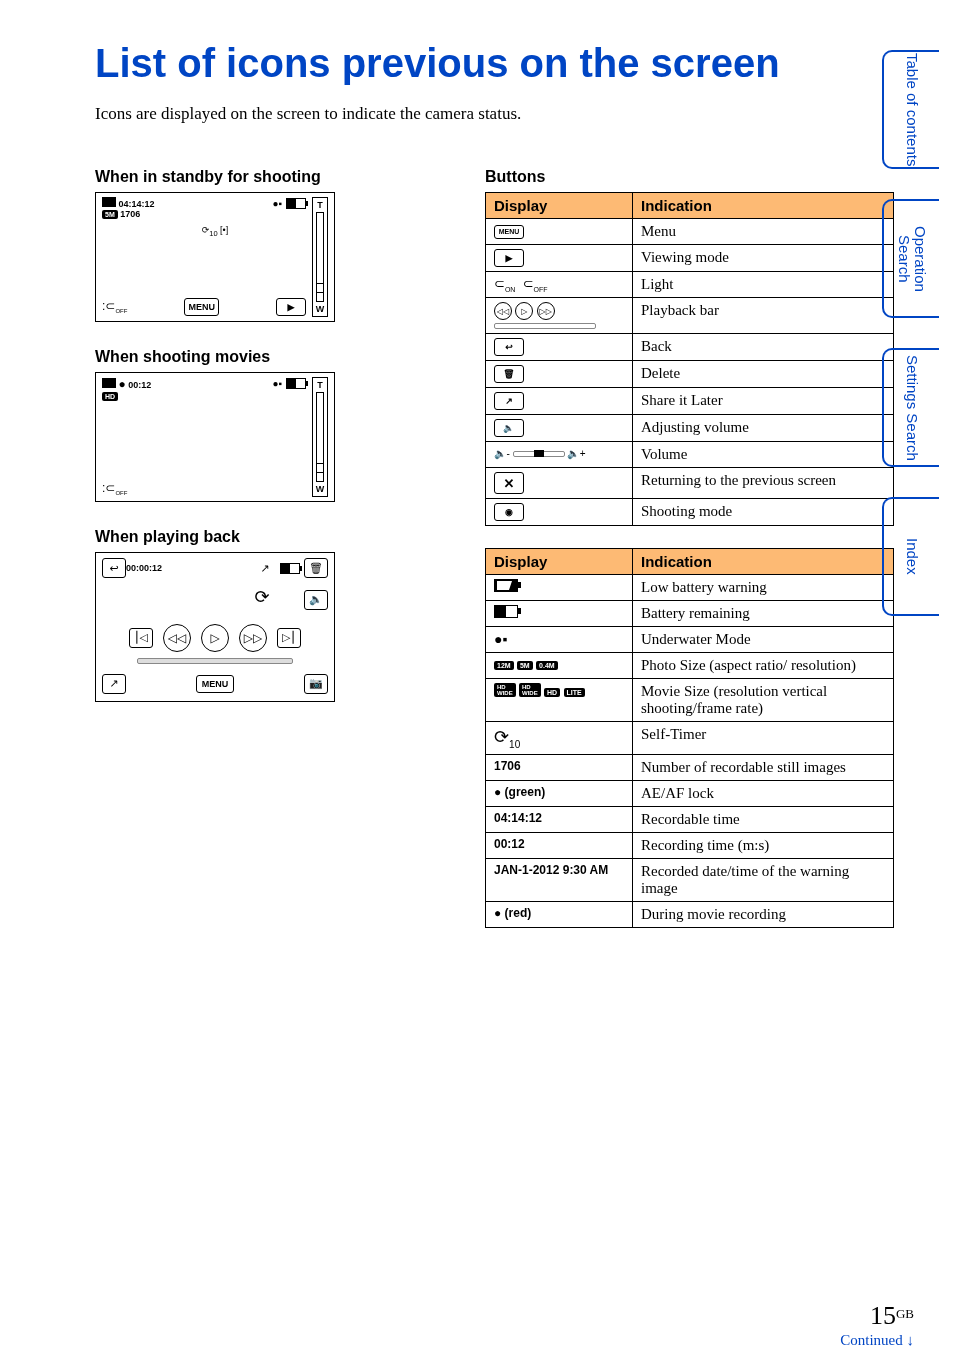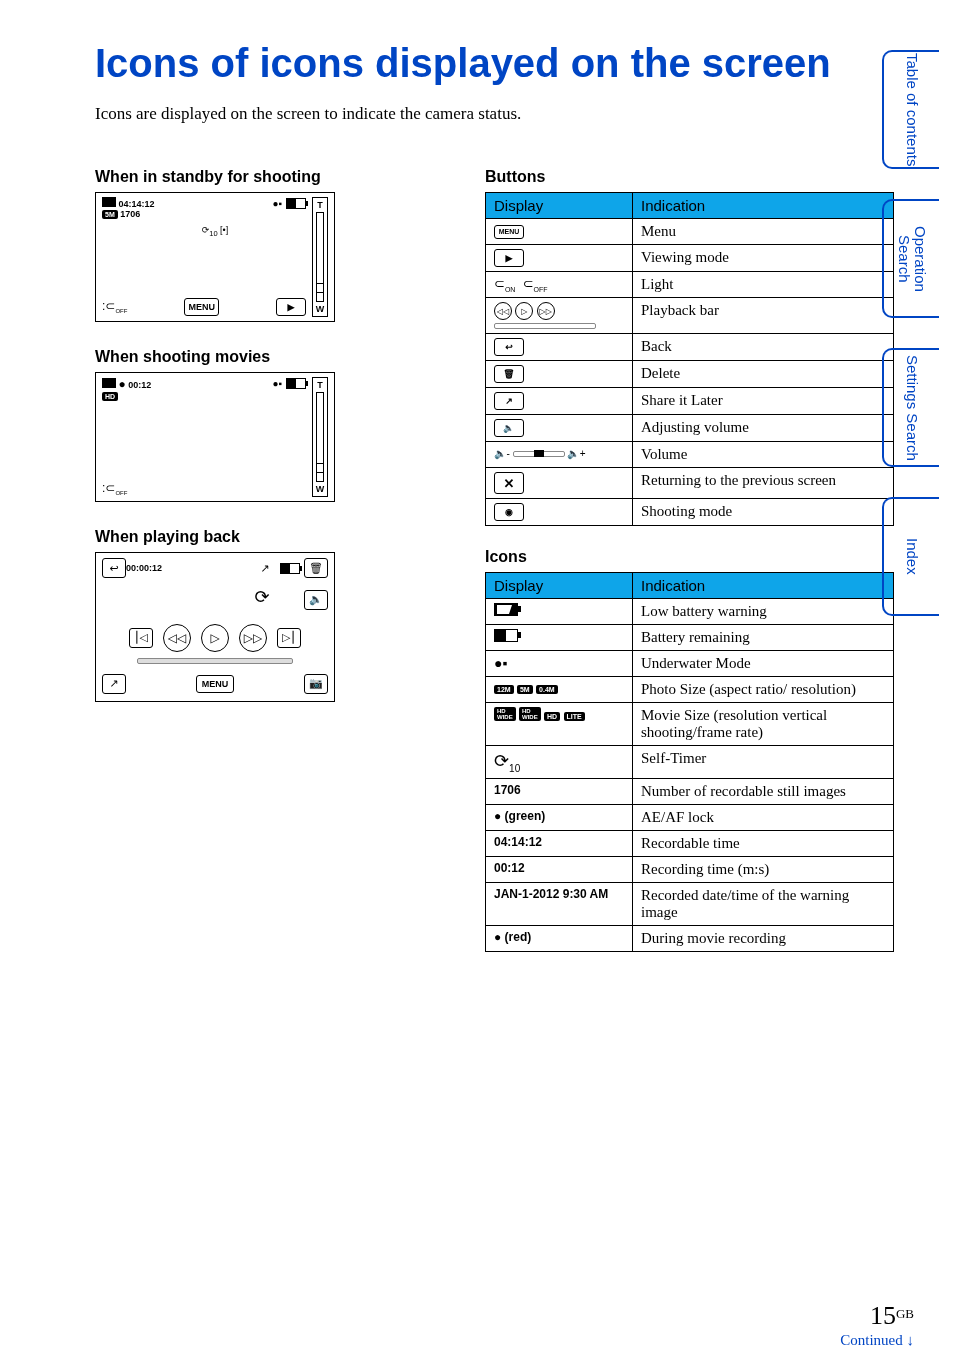--- a/index.html
+++ b/index.html
@@ -111,23 +111,23 @@
     margin-bottom: 22px;
   }
   table.info th, table.info td {
     border: 1px solid #000;
     padding: 4px 8px;
     text-align: left;
     font-size: 15px;
     vertical-align: top;
   }
   table.info th {
-    background: #0ea5e9;
+    background: #fdba74;
     font-family: Arial, Helvetica, sans-serif;
-    font-weight: normal;
+    font-weight: bold;
   }
   table.info td:first-child {
     width: 130px;
     font-family: Arial, Helvetica, sans-serif;
     font-size: 12px;
   }
   .sidebar {
     position: absolute;
     right: 15px;
     top: 50px;
@@ -233,21 +233,21 @@
     font-weight: bold;
     padding: 1px 3px;
     border-radius: 2px;
     font-family: Arial, sans-serif;
   }
 </style>
 </head>
 <body>
 
 <div class="page">
-  <h1>Icons of icons displayed on the screen</h1>
+  <h1>List of icons previous on the screen</h1>
   <p class="intro">Icons are displayed on the screen to indicate the camera status.</p>
 
   <div class="columns">
 
     <div class="col-left">
       <h2 class="section">When in standby for shooting</h2>
       <div class="screenshot">
         <div>
           <span style="display:inline-block;width:12px;height:8px;border:1px solid #000;background:#000;"></span>
           <b style="font-size:9px;">04:14:12</b>
@@ -399,21 +399,20 @@
           <td><span class="btn-box" style="width:18px;height:18px;font-size:13px;">✕</span></td>
           <td>Returning to the previous screen</td>
         </tr>
         <tr>
           <td><span class="btn-box">◉</span></td>
           <td>Shooting mode</td>
         </tr>
       </tbody>
         </table>
 
-      <h2 class="section">Icons</h2>
       <table class="info">
         <tbody>
             <tr>
           <th>Display</th>
           <th>Indication</th>
         </tr>
         <tr>
           <td><span style="display:inline-block;width:22px;height:11px;border:1.5px solid #000;background:#000;position:relative;"><span style="position:absolute;right:-4px;top:2px;width:3px;height:6px;background:#000;"></span><span style="position:absolute;left:2px;top:1px;right:5px;bottom:1px;background:#fff;clip-path:polygon(0 0,100% 0,80% 100%,0 100%);"></span></span></td>
           <td>Low battery warning</td>
         </tr>

